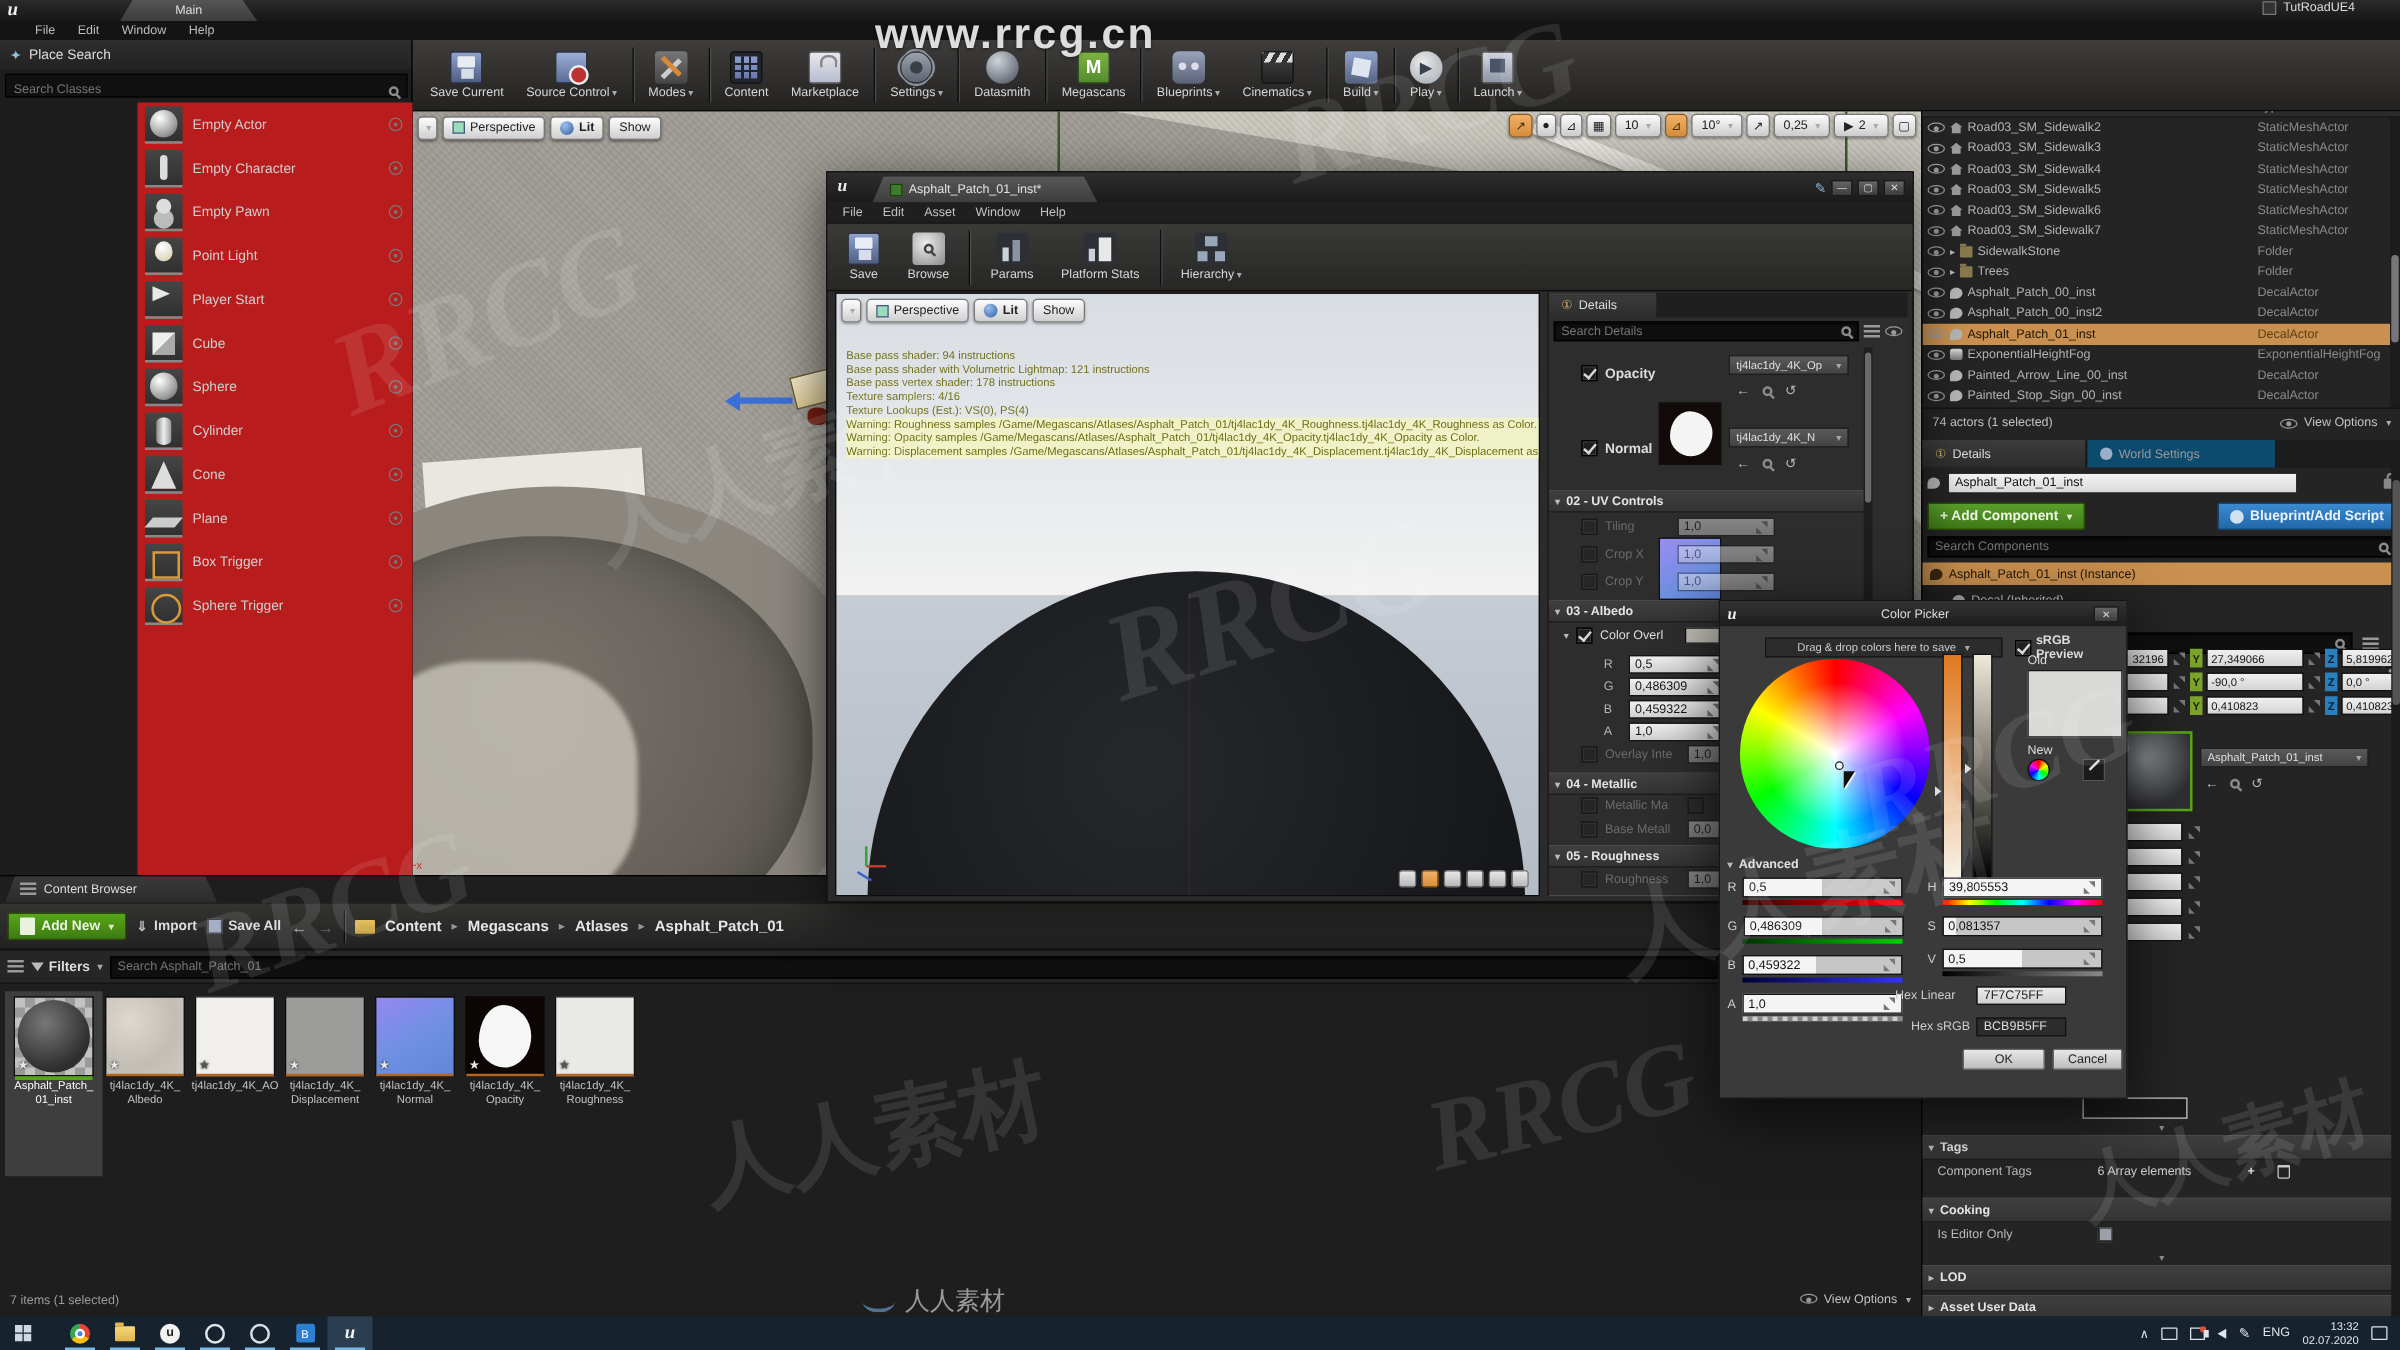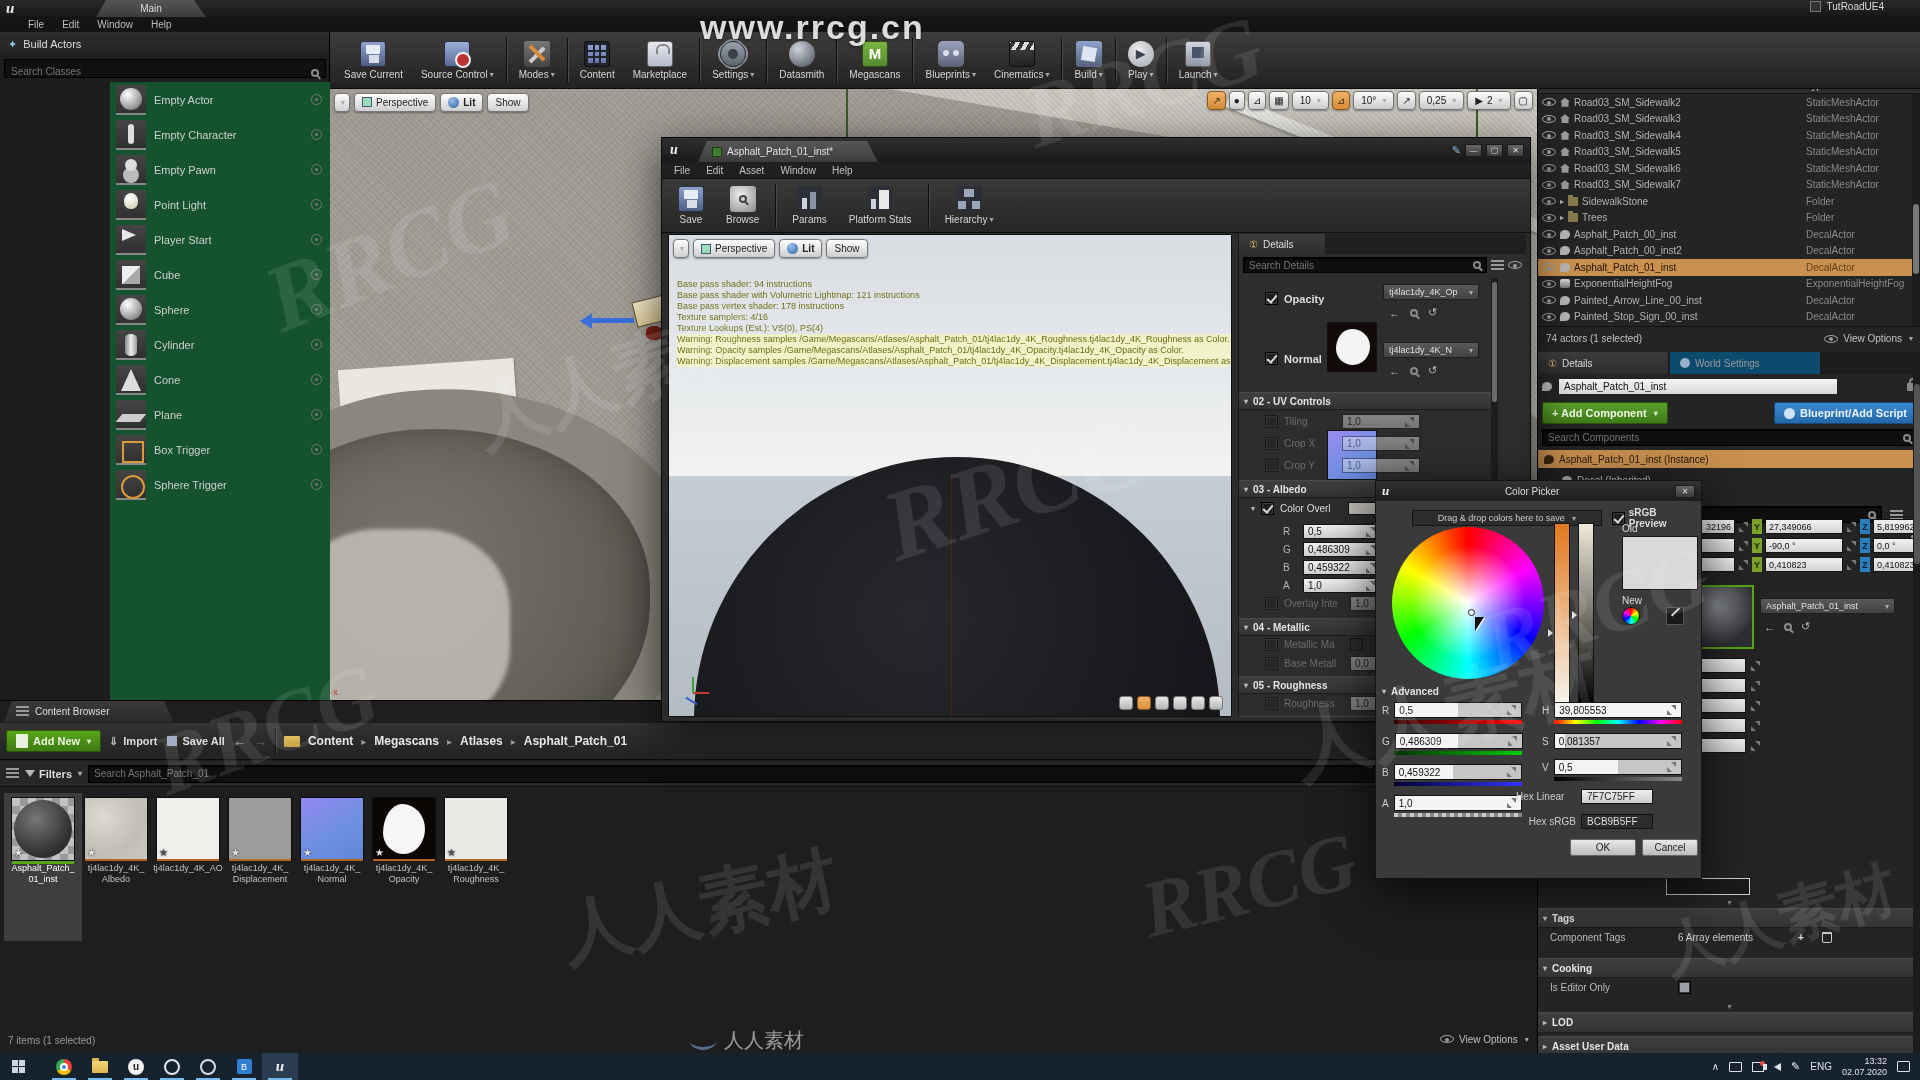--- a/index.html
+++ b/index.html
@@ -32,21 +32,21 @@
 .i-cube{background:linear-gradient(#8fa3cc,#55617f)}.i-cube::before{content:"";position:absolute;left:6px;top:6px;width:14px;height:14px;background:#dfe5f0;transform:rotate(10deg)}
 .i-play{background:radial-gradient(circle at 40% 35%,#eee,#9aa0aa);border-radius:50%;color:#3a4150;font-size:13px}
 .i-launch{background:linear-gradient(#cfd4dd,#8d95a3);border:1px solid #555}.i-launch::before{content:"";position:absolute;left:6px;top:5px;right:6px;height:11px;background:#4a5possible} .i-launch::after{content:"";position:absolute;left:6px;top:5px;right:6px;height:11px;background:#4a546a}
 
 #place{left:0;top:32px;width:330px;height:668px;background:#1d1d1d;border-right:1px solid #000;z-index:6}
 #pa-head{height:24px;display:flex;align-items:center;gap:6px;padding-left:8px;background:linear-gradient(#2e2e2e,#222);color:#ddd;font-size:11px}
 #pa-search{position:absolute;left:4px;top:27px;width:322px;height:19px;background:#101010;border:1px solid #000;color:#888;display:flex;align-items:flex-end;padding:0 6px}
 #pa-search input{flex:1;background:transparent;border:none;outline:none;color:#aaa;font-size:10px}
 .pa-cat{width:110px;height:27px;display:flex;align-items:center;padding-left:10px;font-weight:bold;font-size:11px;color:#d2d2d2}
 .pa-cat.sel{background:#0d0d0d;border-left:3px solid #c8a24a;color:#fff}
-#pa-items{position:absolute;left:110px;top:50px;width:220px;height:618px;background:#14532d}
+#pa-items{position:absolute;left:110px;top:50px;width:220px;height:618px;background:#b91c1c}
 .pa-item{height:35px;display:flex;align-items:center;gap:8px;padding-left:6px;color:#cfcfcf;font-size:11px}
 .pa-th{width:30px;height:30px;background:linear-gradient(#454545,#303030);border-bottom:2px solid #888;position:relative;flex:none}
 .pa-th::after{content:"";position:absolute}
 .th-sph::after{left:4px;top:3px;width:22px;height:22px;border-radius:50%;background:radial-gradient(circle at 35% 30%,#fff,#9a9a9a 65%,#555)}
 .th-chr::after{left:12px;top:4px;width:6px;height:20px;border-radius:3px;background:#ddd}
 .th-pwn::after{left:9px;top:4px;width:12px;height:12px;border-radius:50%;background:#ddd;box-shadow:0 10px 0 2px #bbb}
 .th-lgt::after{left:8px;top:3px;width:14px;height:16px;border-radius:50% 50% 45% 45%;background:radial-gradient(circle at 40% 30%,#fff,#cfc9a8)}
 .th-pls::after{left:6px;top:4px;width:0;height:0;border-left:14px solid #e8e8e8;border-top:6px solid transparent;border-bottom:6px solid transparent}
 .th-cub::after{left:6px;top:6px;width:18px;height:18px;background:linear-gradient(135deg,#eee 50%,#aaa 50%)}
 .th-cyl::after{left:9px;top:4px;width:12px;height:22px;border-radius:6px/4px;background:linear-gradient(90deg,#888,#eee,#999)}
@@ -382,21 +382,21 @@
         <span class="f">
           <span>Launch</span>
           <span class="dd">▾</span>
         </span>
       </div>
   </div>
 
   <div id="place" class="abs">
     <div id="pa-head">
         <span style="color:#8fc5e8">✦</span>
-        <span>Build Actors</span>
+        <span>Place Search</span>
       </div>
     <div id="pa-search" class="abs">
         <input placeholder="Search Classes" style="">
         <span class="mag"></span>
       </div>
     <div id="pa-items">
       <div class="pa-item">
           <span class="pa-th th-sph"></span>
           <span>Empty Actor</span>
           <span class="grab"></span>

